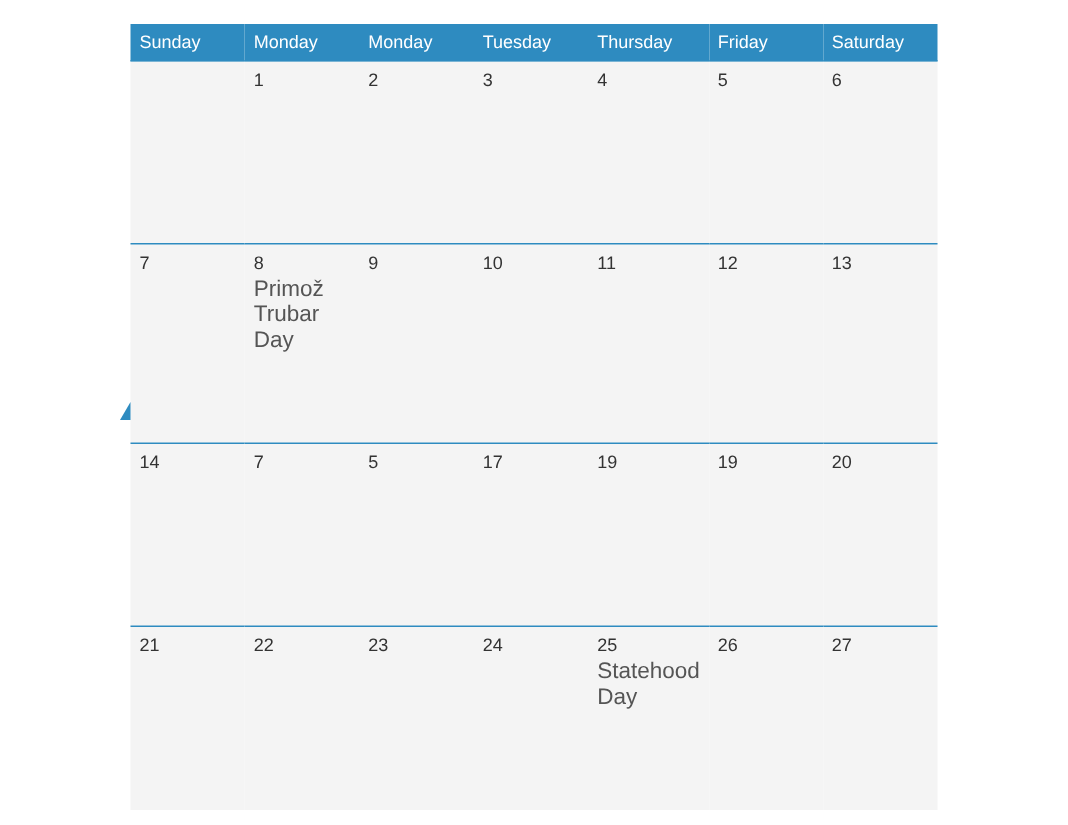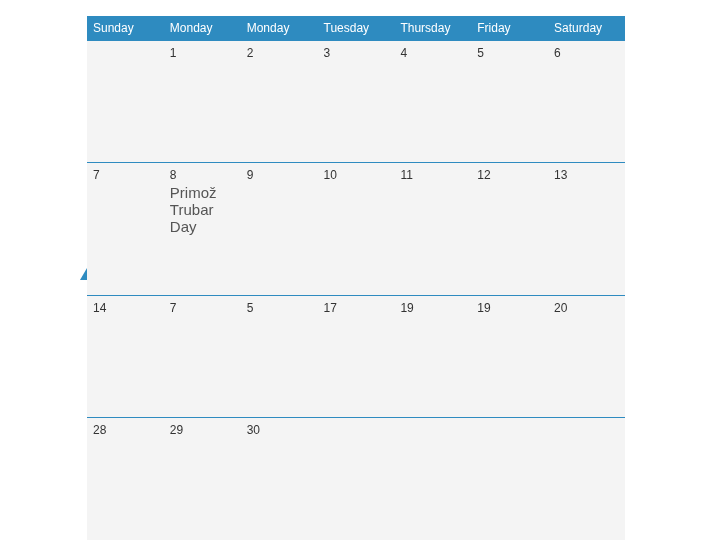--- a/index.html
+++ b/index.html
@@ -231,29 +231,38 @@
           </td>
           <td>
             <span class="day-number">19</span>
           </td>
           <td>
             <span class="day-number">20</span>
           </td>
         </tr>
         <tr>
           <td>
-            <span class="day-number">28</span>
-          </td>
-          <td>
-            <span class="day-number">29</span>
-          </td>
-          <td>
-            <span class="day-number">30</span>
-          </td>
-          <td></td>
-          <td></td>
-          <td></td>
-          <td></td>
+            <span class="day-number">21</span>
+          </td>
+          <td>
+            <span class="day-number">22</span>
+          </td>
+          <td>
+            <span class="day-number">23</span>
+          </td>
+          <td>
+            <span class="day-number">24</span>
+          </td>
+          <td>
+            <span class="day-number">25</span>
+            <span class="holiday-name">Statehood Day</span>
+          </td>
+          <td>
+            <span class="day-number">26</span>
+          </td>
+          <td>
+            <span class="day-number">27</span>
+          </td>
         </tr>
       </tbody>
   </table>
 
 </div>
 
 </body></html>

